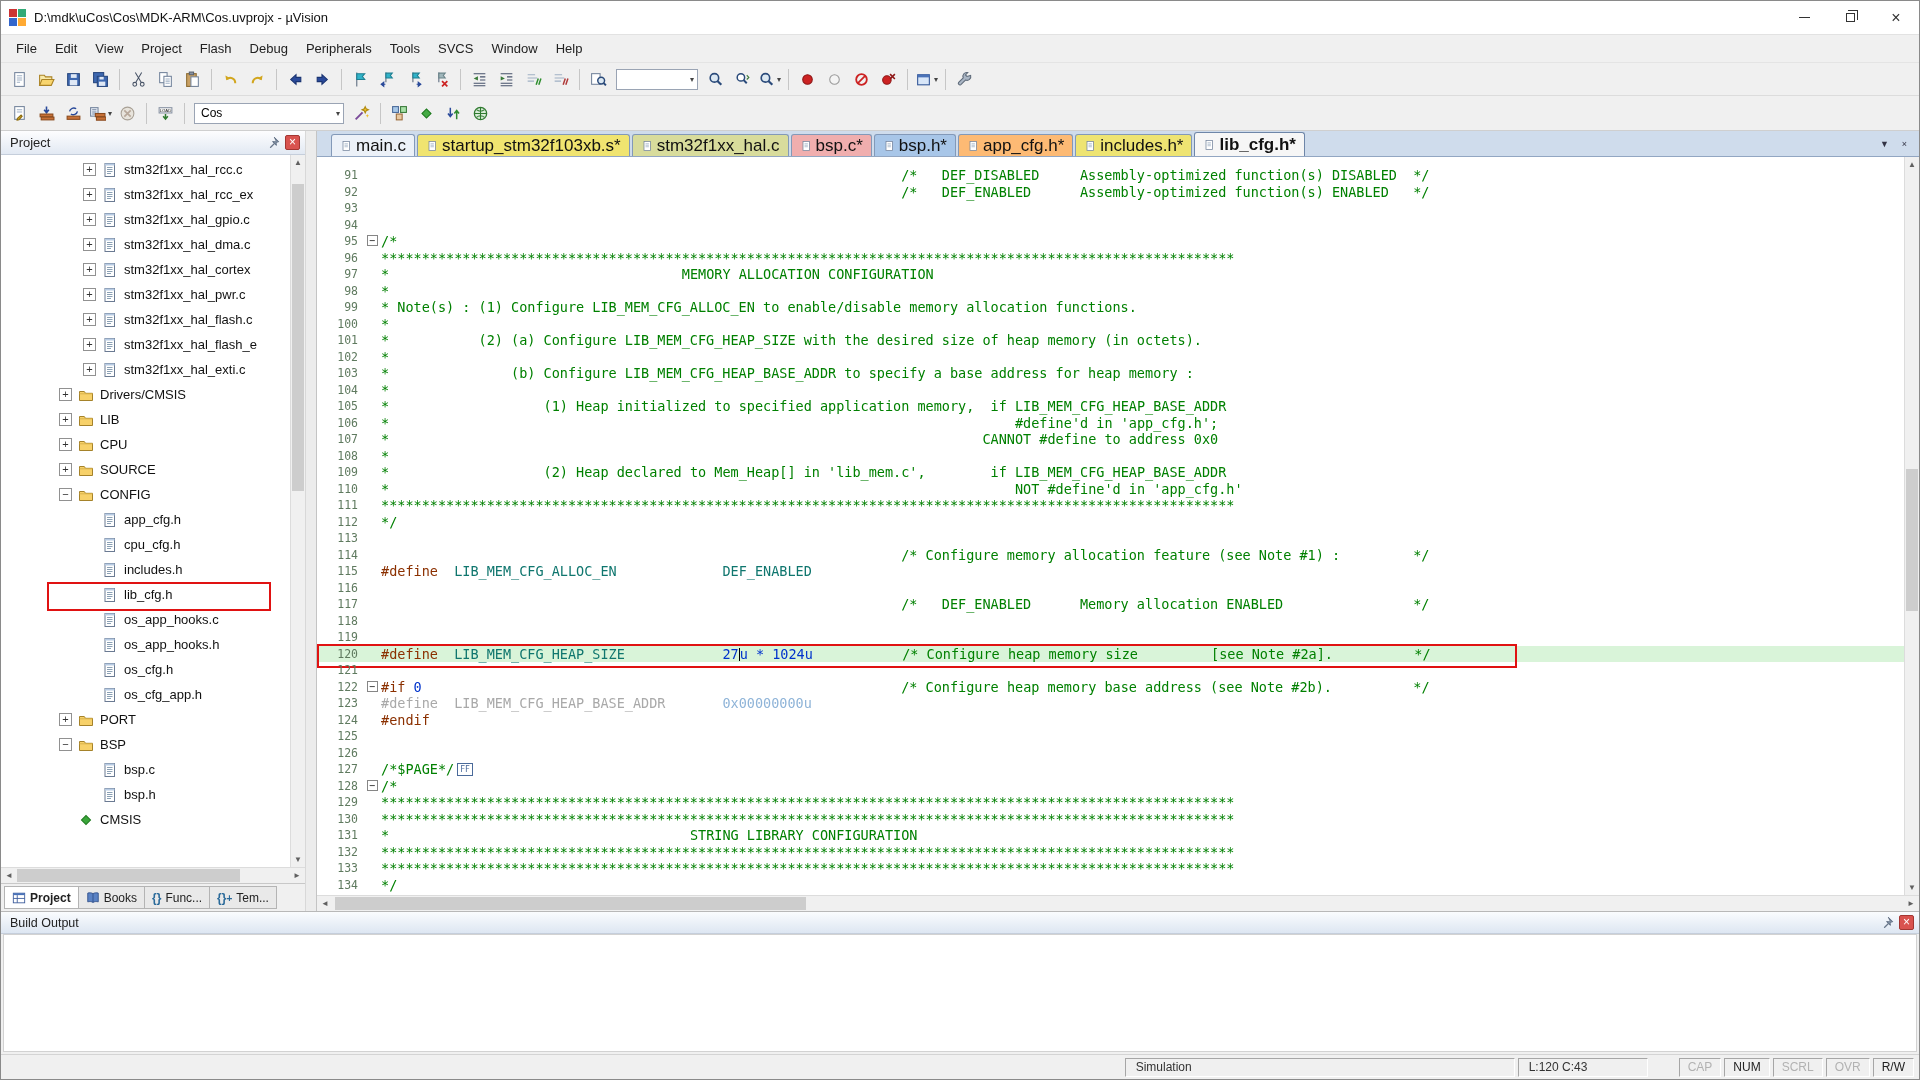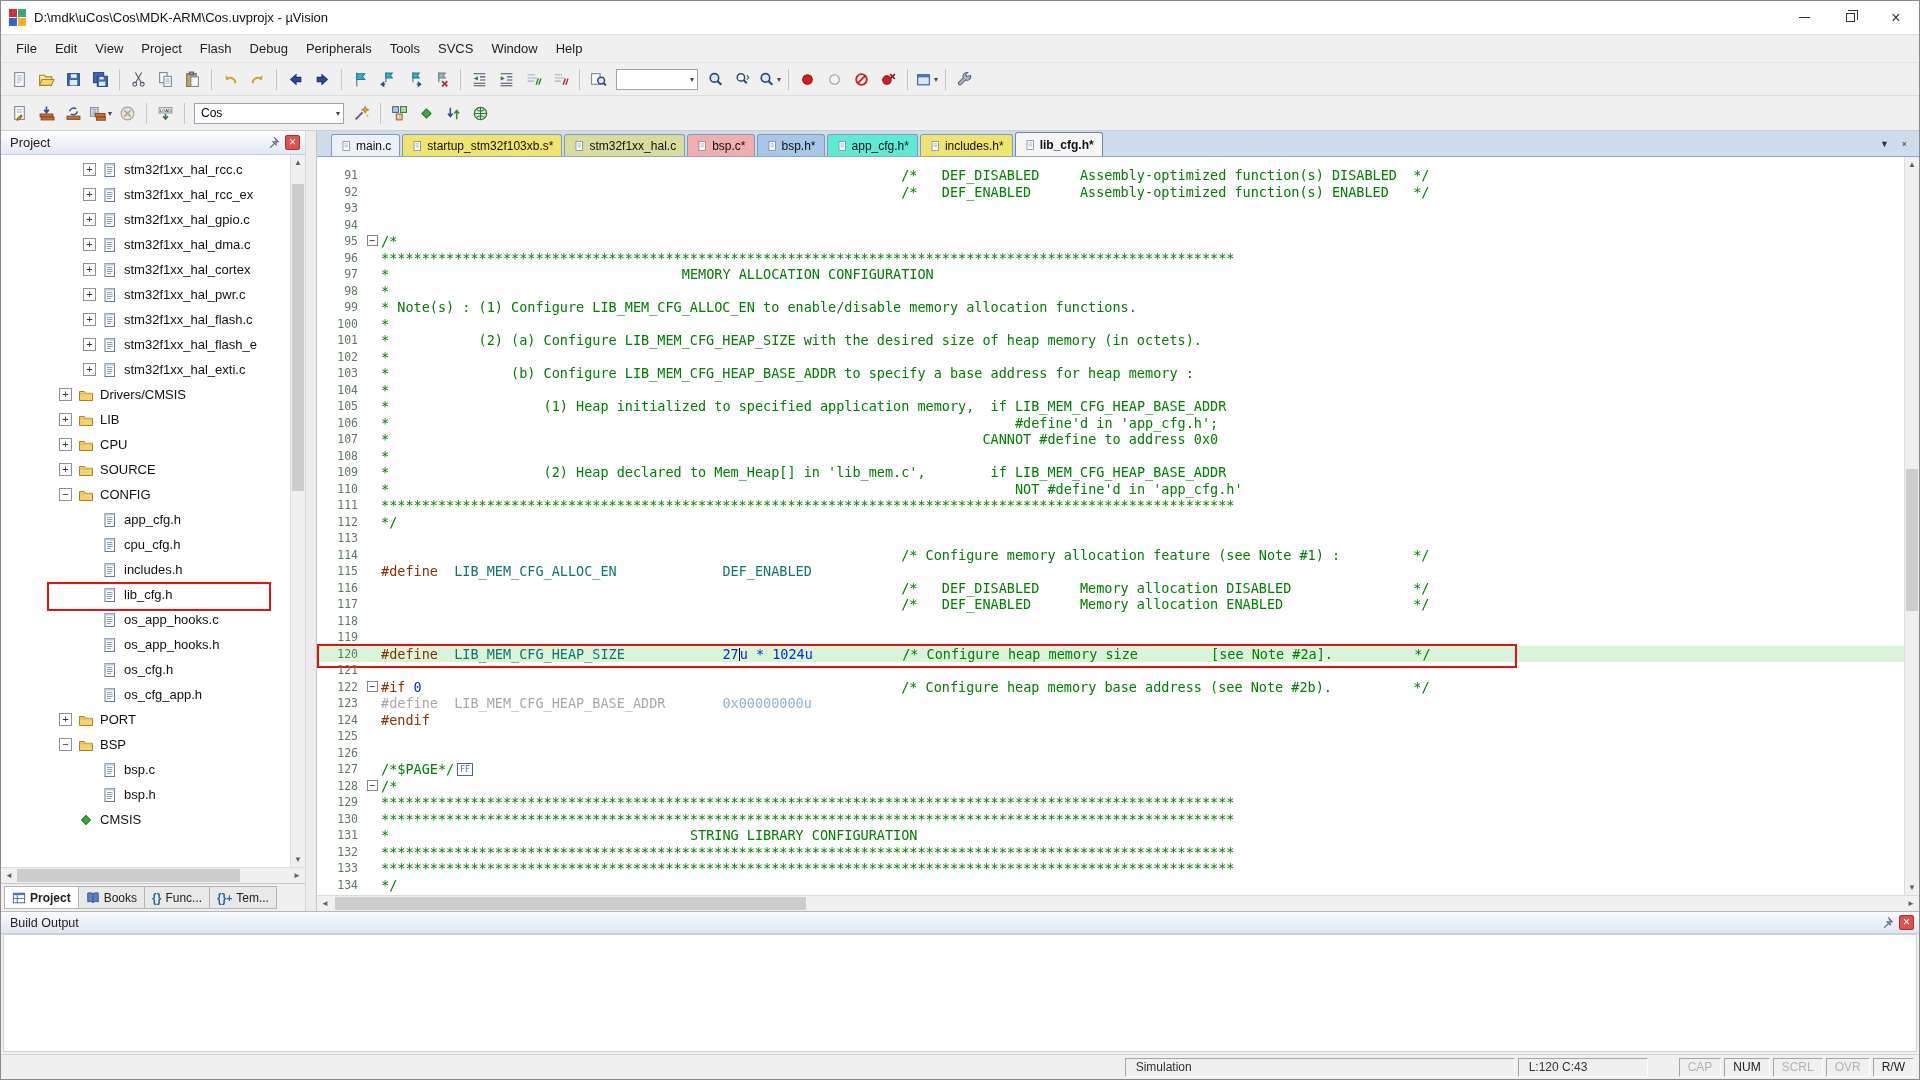--- a/index.html
+++ b/index.html
@@ -67,21 +67,21 @@
   .ptabs { height:28px; flex:none; background:#f0f0f0; border-top:1px solid #c8c8c8; display:flex; align-items:center; padding-left:3px; }
   .ptab { height:23px; display:flex; align-items:center; padding:0 7px; font-size:12px; color:#222; border:1px solid #b4b4b4; background:#e9e9e9; margin-right:-1px; }
   .ptab.active { background:#ffffff; font-weight:bold; }
   .ptab .ptlabel { margin-left:4px; }
   .braces { color:#2a6a9a; font-weight:bold; font-size:12px; }
 
   
   .editor { flex:1; display:flex; flex-direction:column; min-width:0; background:#fff; }
   .tabbar { height:26px; flex:none; background:#cfdcec; border-bottom:1px solid #92a6c2; display:flex; align-items:flex-end; padding-left:14px; position:relative; }
   .tabs { display:flex; align-items:flex-end; overflow:hidden; flex:1; }
-  .etab { height:22px; display:flex; align-items:center; padding:0 8px; font-size:12px; color:#111; border:1px solid #8399b8; border-bottom:none; border-radius:3px 3px 0 0; margin-right:2px; white-space:nowrap; }
+  .etab { height:22px; display:flex; align-items:center; padding:0 8px; font-size:17px; color:#111; border:1px solid #8399b8; border-bottom:none; border-radius:3px 3px 0 0; margin-right:2px; white-space:nowrap; }
   .etab.active { height:25px; font-weight:bold; margin-bottom:-1px; border-color:#6e86a8; }
   .etab svg { margin-right:4px; }
   .tabctl { flex:none; display:flex; align-items:center; padding:0 6px 4px 4px; }
   .tcbtn { width:17px; height:16px; display:flex; align-items:center; justify-content:center; font-size:9px; color:#334; border:1px solid transparent; margin-left:3px; }
 
   .codewrap { flex:1; display:flex; min-height:0; }
   .code { flex:1; overflow:hidden; font-family:"DejaVu Sans Mono","Liberation Mono",monospace; font-size:13.5px; line-height:16.5px; padding-top:1px;margin-top:9px; }
   .cl { display:flex; height:16.5px; position:relative; }
   .cl.hl { background:var(--hl); }
   .cl.redbox::after { content:""; position:absolute; left:0; top:-1.5px; width:1196px; height:19.5px; border:2px solid var(--ann); pointer-events:none; }
@@ -808,21 +808,21 @@
               </svg>
               <span class="etlabel">bsp.c*</span>
             </div>
             <div class="etab" style="background: rgb(168, 198, 232);">
               <svg viewBox="0 0 16 16" width="12" height="12">
                 <rect x="4" y="2" width="8.5" height="12" fill="#fff" stroke="#74849c"></rect>
                 <path d="M6 5h4.5M6 7h4.5M6 9h4.5" stroke="#9fb0c4" fill="none"></path>
               </svg>
               <span class="etlabel">bsp.h*</span>
             </div>
-            <div class="etab" style="background: #5eead4;">
+            <div class="etab" style="background: #fdba74;">
               <svg viewBox="0 0 16 16" width="12" height="12">
                 <rect x="4" y="2" width="8.5" height="12" fill="#fff" stroke="#74849c"></rect>
                 <path d="M6 5h4.5M6 7h4.5M6 9h4.5" stroke="#9fb0c4" fill="none"></path>
               </svg>
               <span class="etlabel">app_cfg.h*</span>
             </div>
             <div class="etab" style="background: rgb(238, 228, 114);">
               <svg viewBox="0 0 16 16" width="12" height="12">
                 <rect x="4" y="2" width="8.5" height="12" fill="#fff" stroke="#74849c"></rect>
                 <path d="M6 5h4.5M6 7h4.5M6 9h4.5" stroke="#9fb0c4" fill="none"></path>
@@ -965,21 +965,20 @@
               <span class="ct"><span class="s-t">                                                                </span><span class="s-c">/* Configure memory allocation feature (see Note #1) :         */</span></span>
             </div>
             <div class="cl">
               <span class="ln">115</span>
               <span class="fold"></span>
               <span class="ct"><span class="s-d">#define</span><span class="s-t">  LIB_MEM_CFG_ALLOC_EN</span><span class="s-t">             </span><span class="s-t">DEF_ENABLED</span></span>
             </div>
             <div class="cl">
               <span class="ln">116</span>
               <span class="fold"></span>
-              <span class="ct"><span class="s-t">                                                                </span><span class="s-c">/*   DEF_DISABLED     Memory allocation DISABLED               */</span></span>
             </div>
             <div class="cl">
               <span class="ln">117</span>
               <span class="fold"></span>
               <span class="ct"><span class="s-t">                                                                </span><span class="s-c">/*   DEF_ENABLED      Memory allocation ENABLED                */</span></span>
             </div>
             <div class="cl">
               <span class="ln">118</span>
               <span class="fold"></span>
               <span class="ct"></span>

